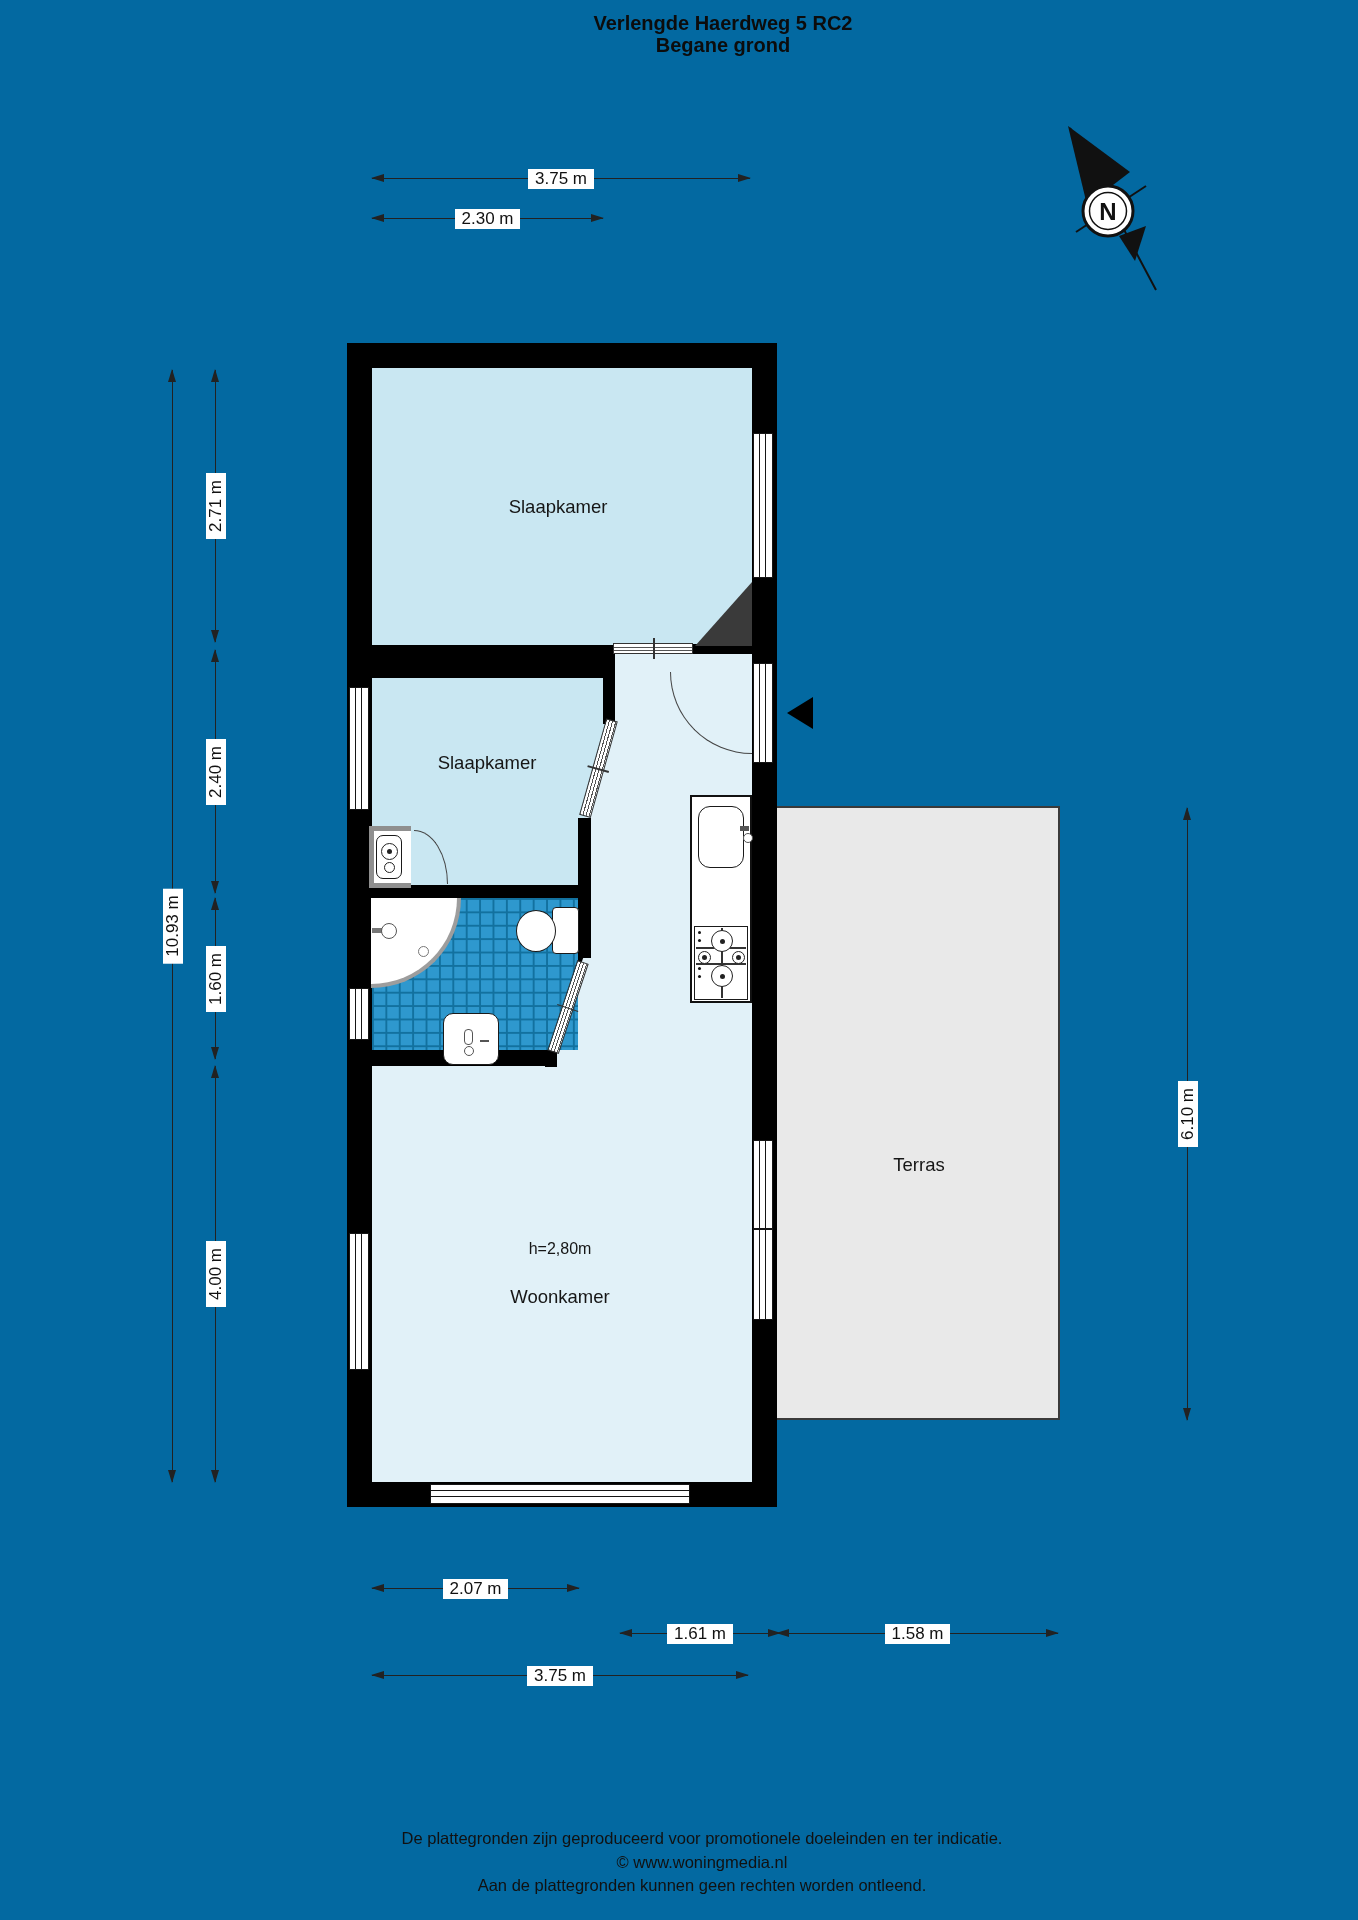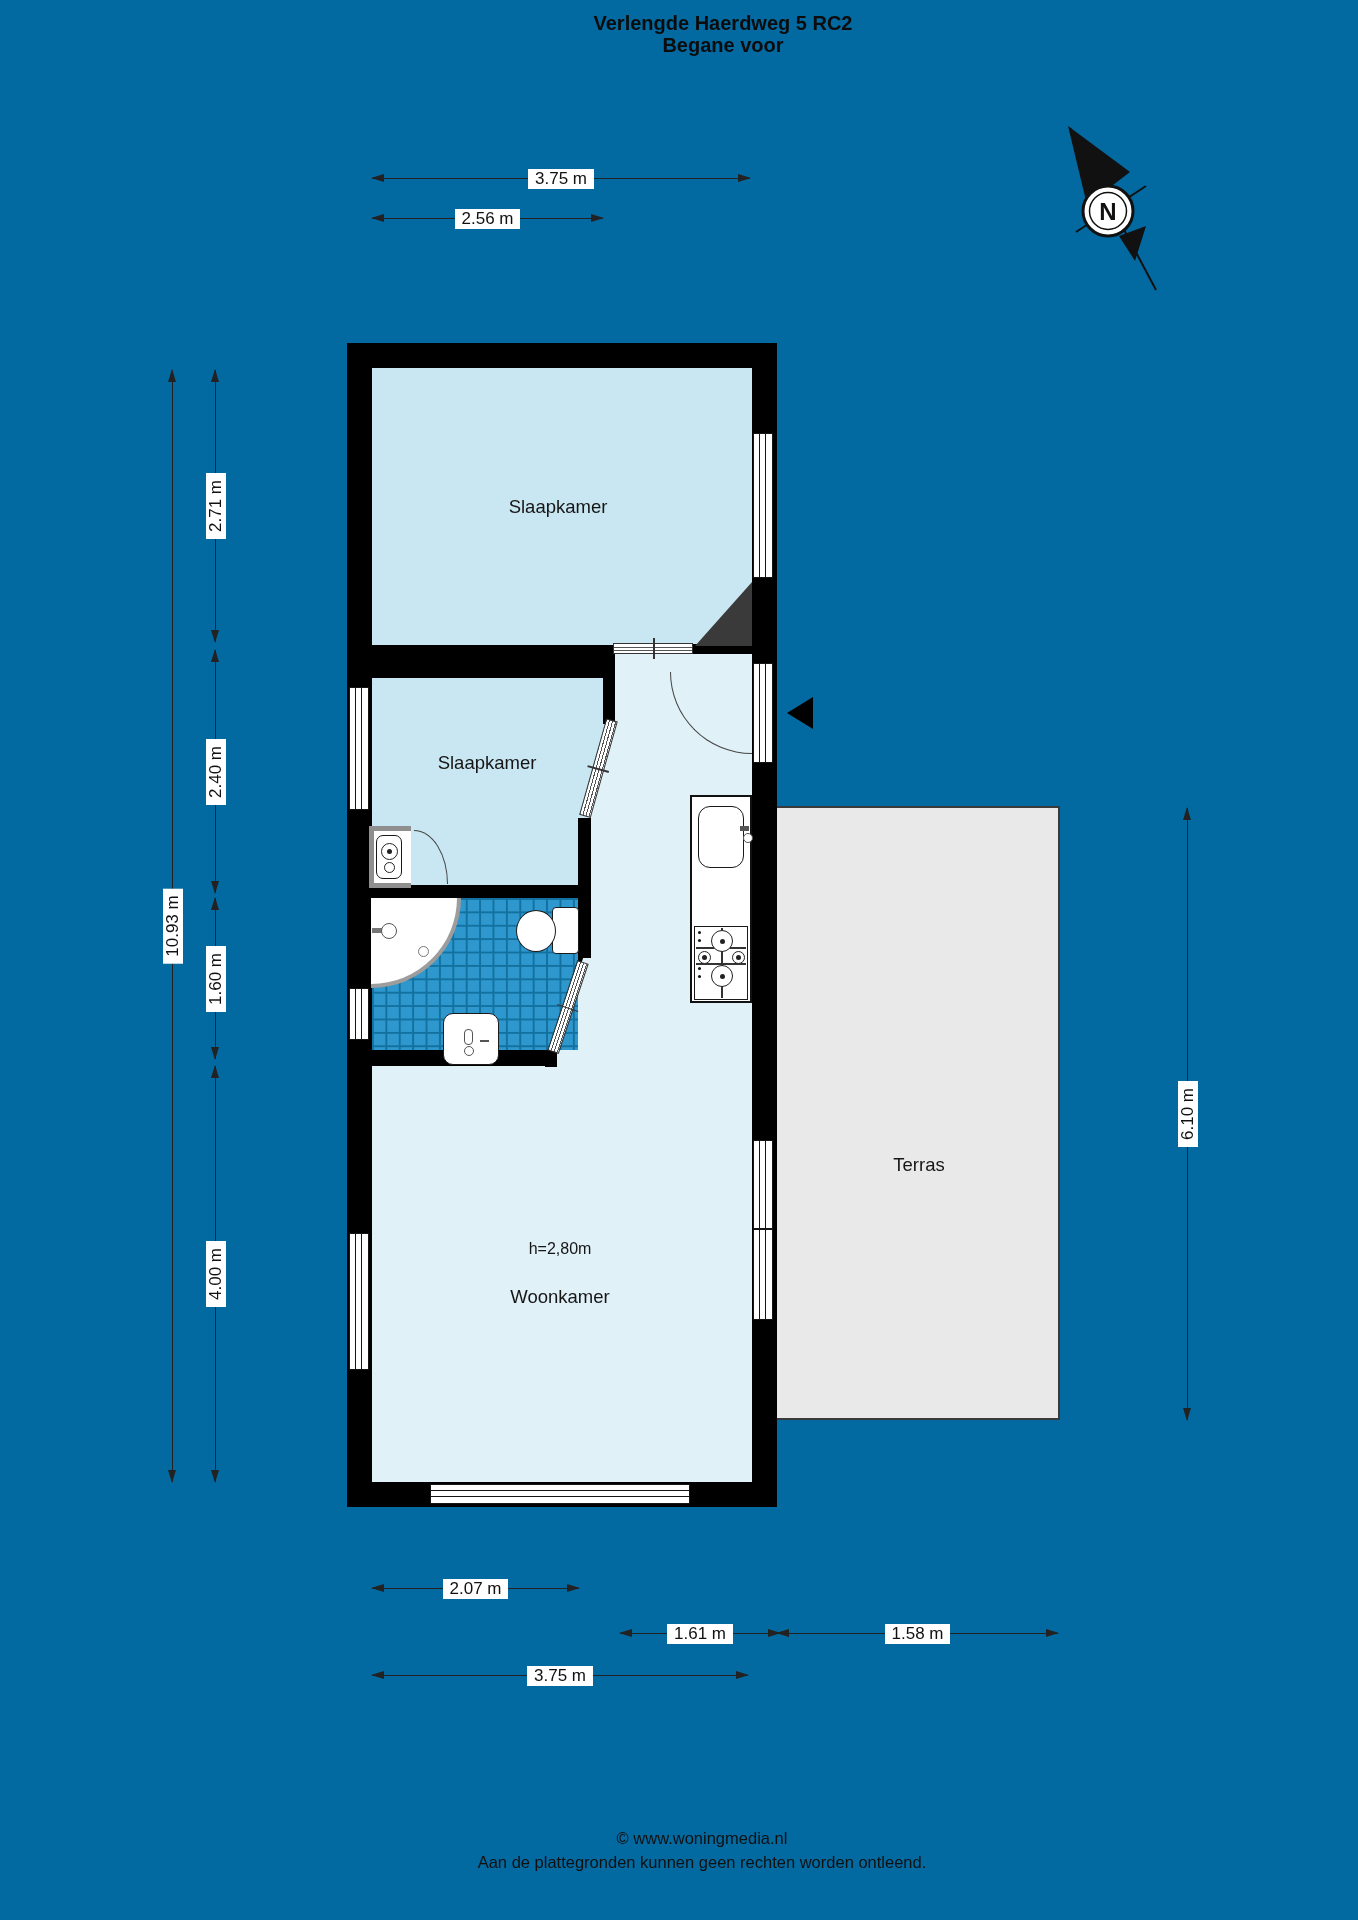--- a/index.html
+++ b/index.html
@@ -66,21 +66,21 @@
   .footer{position:absolute;left:352px;top:1827px;width:700px;text-align:center;
           font-size:16.5px;color:#111;line-height:23.5px;}
 </style>
 </head>
 <body>
 
 <div class="sheet">
 
   <div class="title">
     <div>Verlengde Haerdweg 5 RC2</div>
-    <div>Begane voor</div>
+    <div>Begane grond</div>
   </div>
 
   <svg class="abs" style="left:1040px;top:112px;" width="180" height="200" viewBox="0 0 180 200">
     <line x1="30" y1="16" x2="116" y2="178" stroke="#111" stroke-width="2"></line>
     <line x1="36" y1="120" x2="106" y2="74" stroke="#111" stroke-width="2"></line>
     <polygon points="28,14 90,60 47,93" fill="#111"></polygon>
     <polygon points="79,124 106,114 95,149" fill="#111"></polygon>
     <circle cx="68" cy="99" r="25" fill="#fff" stroke="#111" stroke-width="3"></circle>
     <circle cx="68" cy="99" r="18.5" fill="#fff" stroke="#111" stroke-width="1.5"></circle>
     <text x="68" y="99" dy="8.5" text-anchor="middle" font-size="24" font-weight="bold" fill="#111">N</text>
@@ -169,21 +169,21 @@
   <div class="lbl" style="left:558px;top:507px;">Slaapkamer</div>
   <div class="lbl" style="left:487px;top:763px;">Slaapkamer</div>
   <div class="lbl" style="left:560px;top:1297px;">Woonkamer</div>
   <div class="lbl" style="left:560px;top:1249px;font-size:16px;">h=2,80m</div>
   <div class="lbl" style="left:919px;top:1117px;margin-top:48px;">Terras</div>
 
   <div class="dimh" style="left:372px;top:178px;width:378px;">
     <span class="dlab">3.75 m</span>
   </div>
   <div class="dimh" style="left:372px;top:218px;width:231px;">
-    <span class="dlab">2.56 m</span>
+    <span class="dlab">2.30 m</span>
   </div>
 
   <div class="dimv" style="left:172px;top:370px;height:1112px;">
     <span class="dlab">10.93 m</span>
   </div>
   <div class="dimv" style="left:215px;top:370px;height:272px;">
     <span class="dlab">2.71 m</span>
   </div>
   <div class="dimv" style="left:215px;top:650px;height:243px;">
     <span class="dlab">2.40 m</span>
@@ -206,17 +206,18 @@
     <span class="dlab">1.61 m</span>
   </div>
   <div class="dimh" style="left:777px;top:1633px;width:281px;">
     <span class="dlab">1.58 m</span>
   </div>
   <div class="dimh" style="left:372px;top:1675px;width:376px;">
     <span class="dlab">3.75 m</span>
   </div>
 
   <div class="footer">
+    <div>De plattegronden zijn geproduceerd voor promotionele doeleinden en ter indicatie.</div>
     <div>© www.woningmedia.nl</div>
     <div>Aan de plattegronden kunnen geen rechten worden ontleend.</div>
   </div>
 
 </div>
 
 </body></html>

